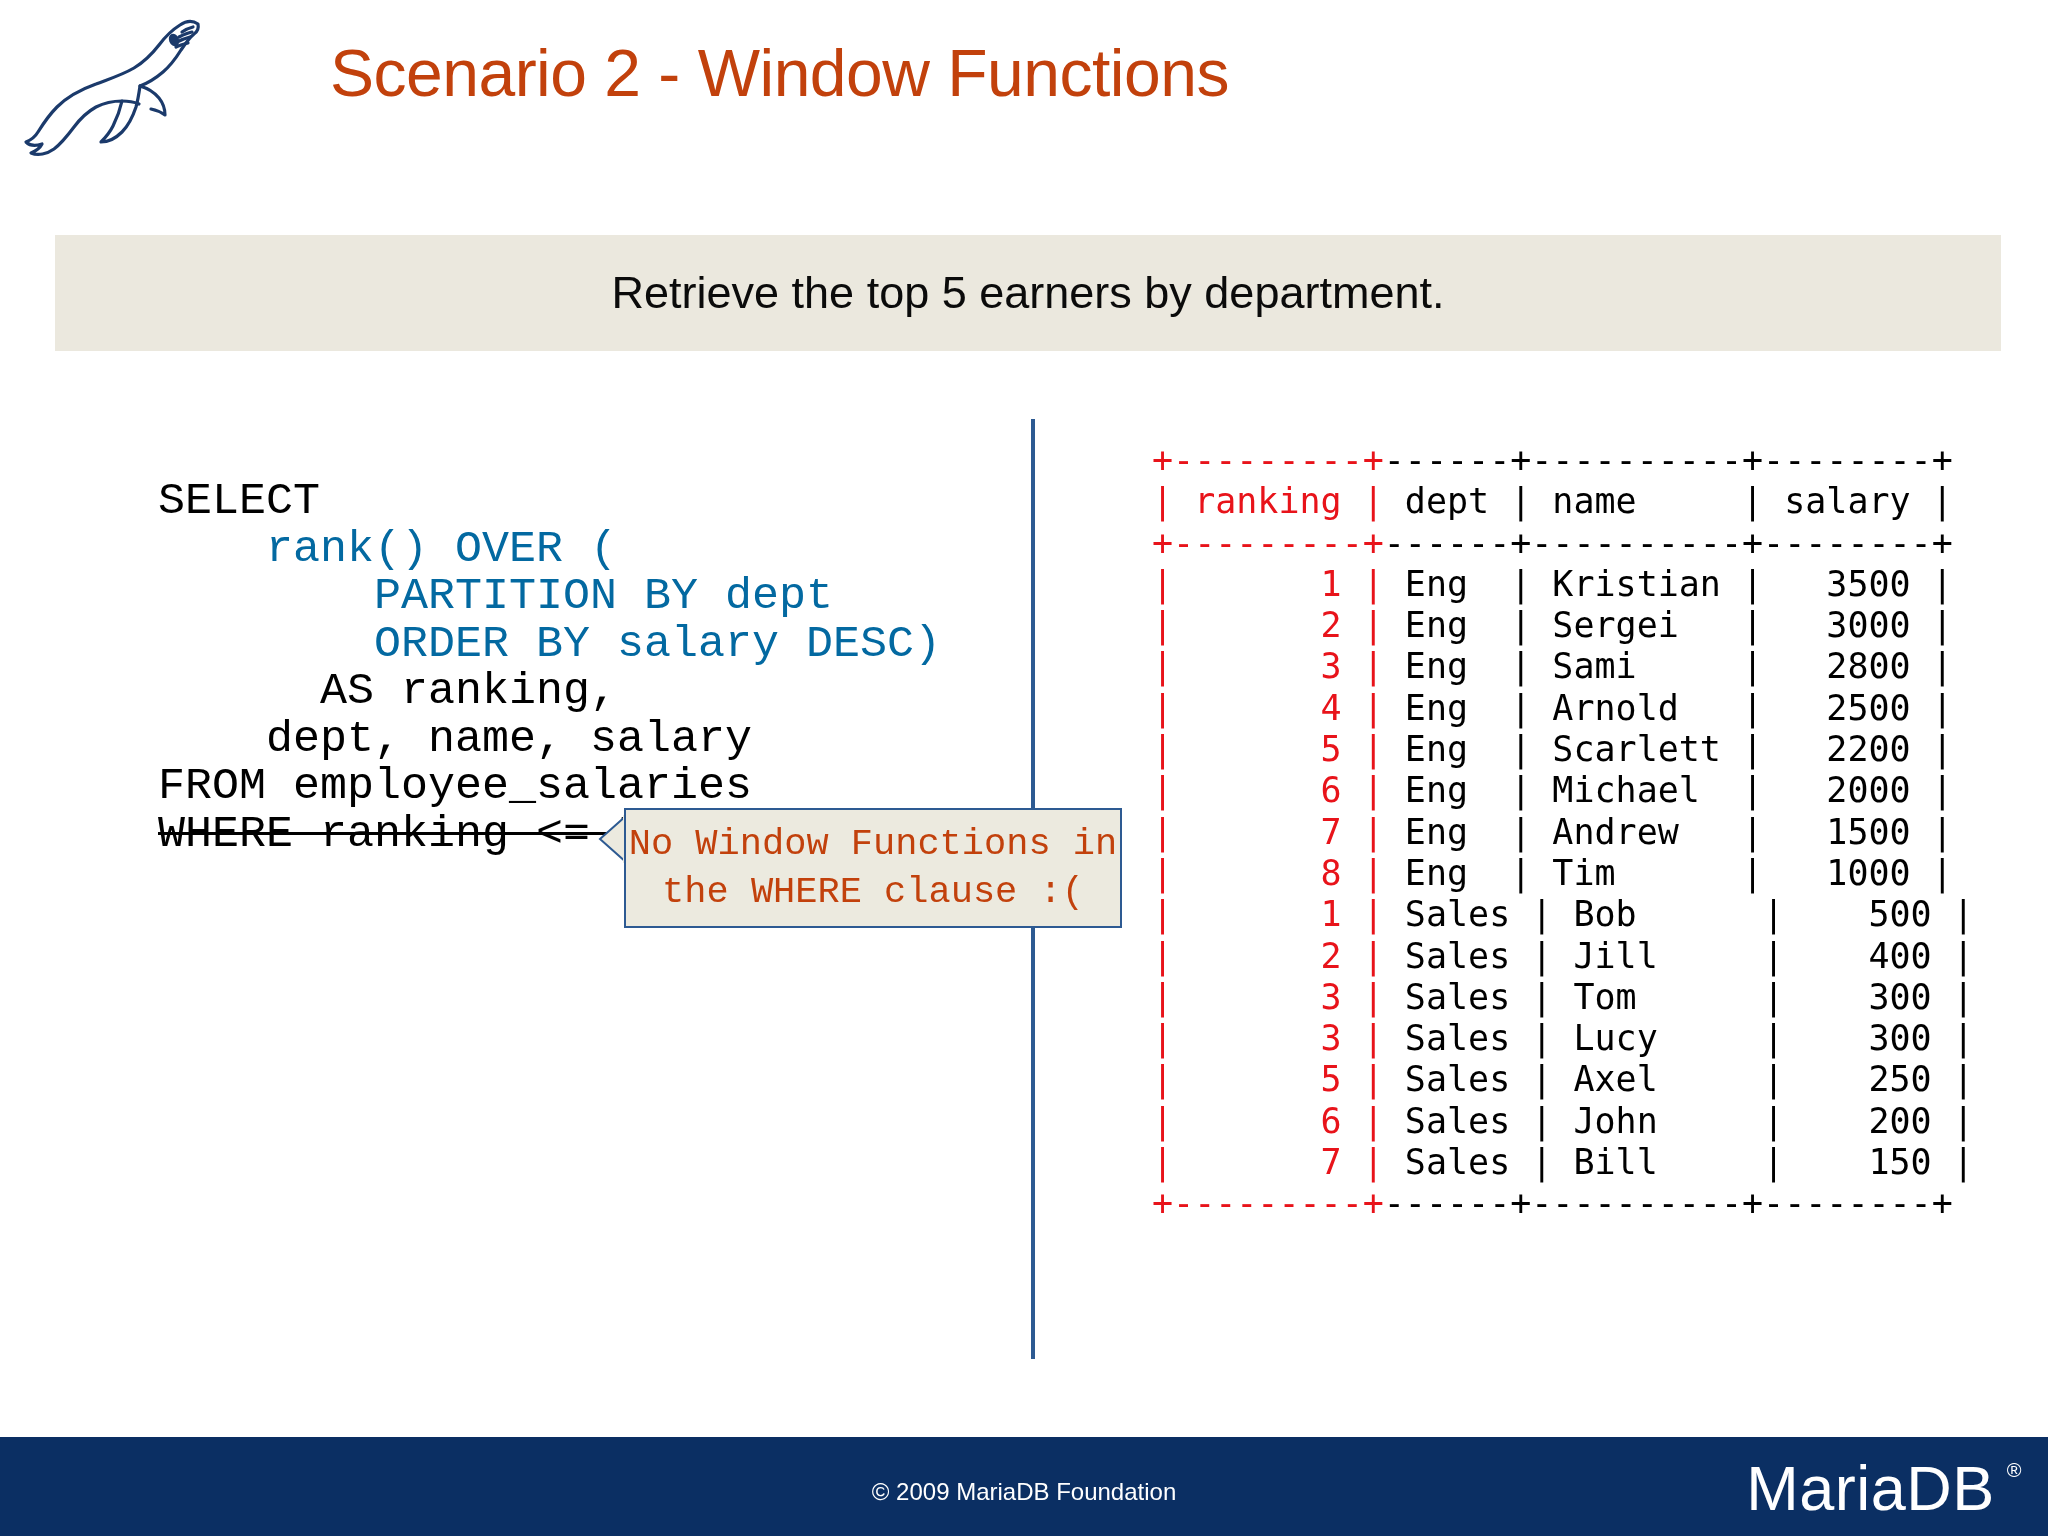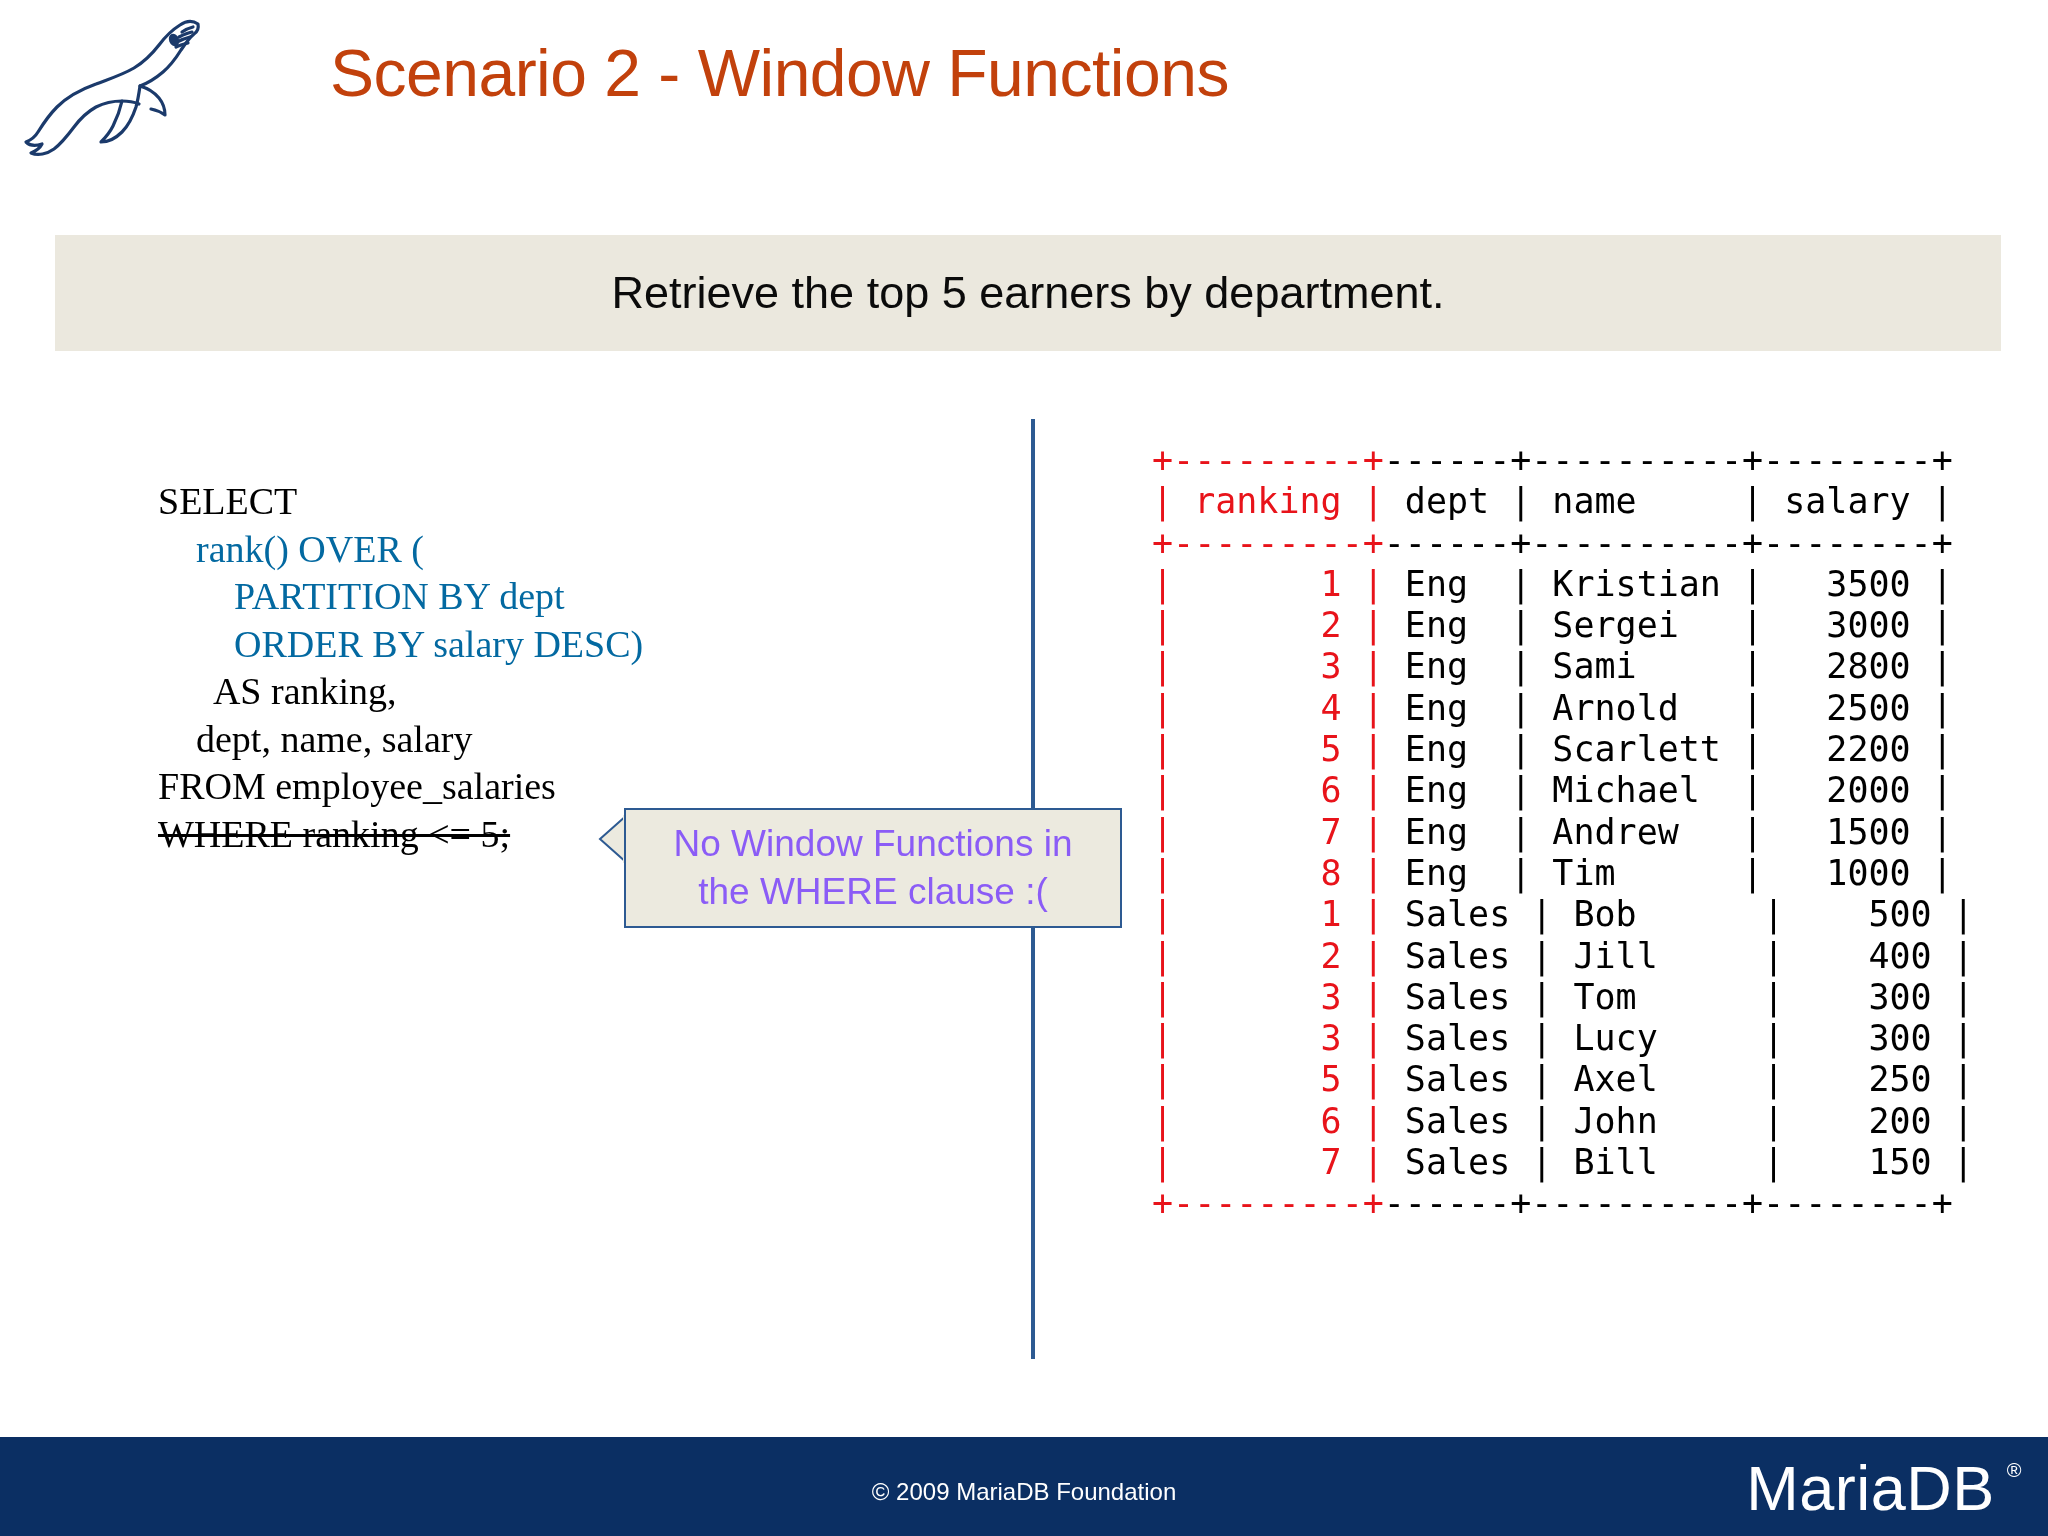--- a/index.html
+++ b/index.html
@@ -64,22 +64,22 @@
     width: 4px;
     height: 940px;
     background: #2d5a92;
   }
 
   
   #sql-code {
     position: absolute;
     left: 158px;
     top: 478px;
-    font-family: Liberation Serif, serif;
-    font-size: 38px;
+    font-family: Liberation Mono, monospace;
+    font-size: 45px;
     line-height: 47.5px;
     color: #000000;
     white-space: pre;
   }
   #sql-code .kw-red { color: #0369a1; }
   #sql-code .struck { text-decoration: line-through; text-decoration-thickness: 3px; }
 
   
   #callout {
     position: absolute;
@@ -105,23 +105,23 @@
   #callout-tail {
     position: absolute;
     left: 0;
     top: 6px;
     width: 30px;
     height: 50px;
   }
   #callout .callout-line {
     font-size: 37px;
     line-height: 48px;
-    color: #8b5cf6;
+    color: #c2410c;
     white-space: nowrap;
-    font-family: Liberation Sans, sans-serif;
+    font-family: Liberation Mono, monospace;
   }
 
   
   #result-table {
     position: absolute;
     left: 1152px;
     top: 440px;
     font-family: "DejaVu Sans Mono", "Liberation Mono", monospace;
     font-size: 35px;
     line-height: 41.3px;

